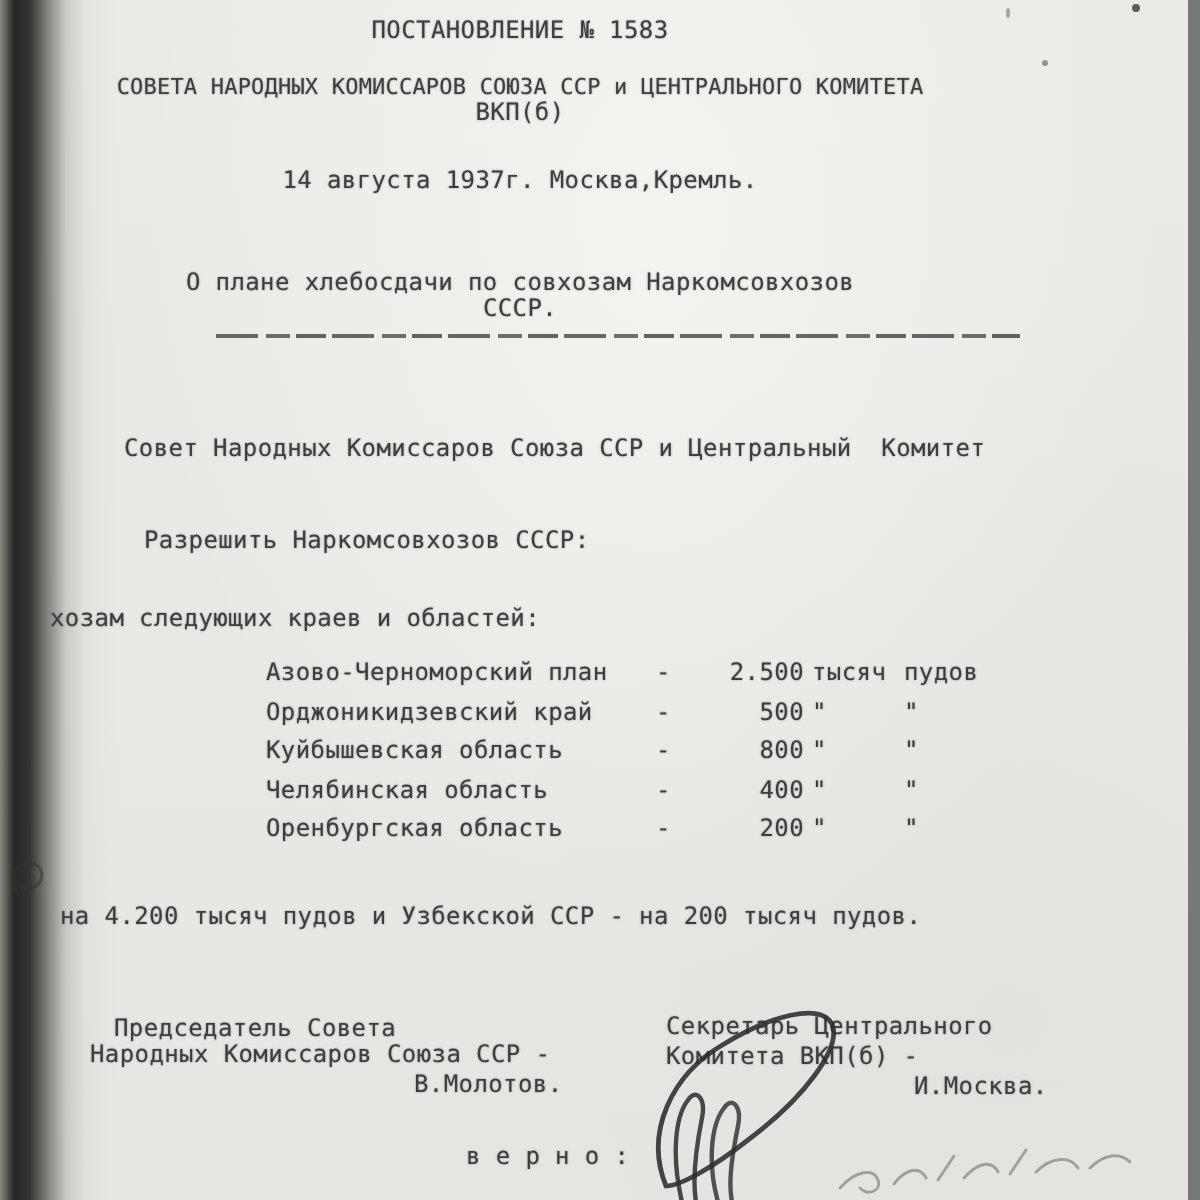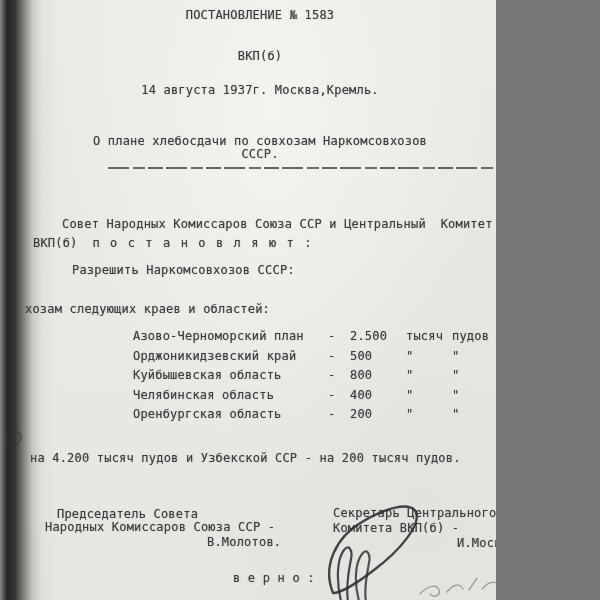--- a/index.html
+++ b/index.html
@@ -1,18 +1,18 @@
 <!DOCTYPE html>
 <html><head>
 <meta charset="utf-8">
 <style>
   html, body { margin: 0; padding: 0; background: #777; }
   .page {
     position: relative;
-    width: 496px; height: 600px;
+    width: 594px; height: 600px;
     overflow: hidden;
     font-family: "DejaVu Sans Mono", "Liberation Mono", monospace;
     color: #3e3e3e;
     background:
       radial-gradient(ellipse at 55% 18%, rgba(245,244,241,0.9) 0%, rgba(245,244,241,0) 55%),
       radial-gradient(ellipse at 85% 85%, rgba(226,225,221,0.8) 0%, rgba(226,225,221,0) 50%),
       linear-gradient(180deg, #ebeae6 0%, #e9e8e4 55%, #e7e6e2 100%);
   }
   .line {
     position: absolute;
@@ -40,40 +40,40 @@
   .dashes {
     position: absolute; left: 108px; top: 167px; width: 402px; height: 2px;
     background: repeating-linear-gradient(90deg,
       #4e4e4e 0 21px, rgba(0,0,0,0) 21px 25px,
       #565656 25px 37px, rgba(0,0,0,0) 37px 40px,
       #4a4a4a 40px 55px, rgba(0,0,0,0) 55px 58px);
     opacity: 0.85;
   }
   .speck { position: absolute; border-radius: 50%; background: #5a5a58; }
   svg.ink { position: absolute; left: 0; top: 0; pointer-events: none; }
-  .amount { }
+  .amount { text-align: right; }
   .unit { text-align: left; }
 </style>
 </head>
 <body>
 
 <div class="page">
 
   <div class="binding"></div>
 
   <div class="line ctr hdr" style="top:9px">ПОСТАНОВЛЕНИЕ № 1583</div>
+  <div class="line ctr hdr-wide" style="top:37px">СОВЕТА НАРОДНЫХ КОМИССАРОВ СОЮЗА ССР и ЦЕНТРАЛЬНОГО КОМИТЕТА</div>
   <div class="line ctr hdr" style="top:50px">ВКП(б)</div>
   <div class="line ctr hdr" style="top:84px">14 августа 1937г. Москва,Кремль.</div>
 
   <div class="line ctr" style="top:135px">О плане хлебосдачи по совхозам Наркомсовхозов</div>
   <div class="line ctr" style="top:148px">СССР.</div>
   <div class="dashes"></div>
 
   <div class="line" style="left:62px; top:218px">Совет Народных Комиссаров Союза ССР и Центральный  Комитет</div>
-  <div class="line" style="left:33px; top:237px"><span>ВКП(б)</span><span>  </span><span class="spaced">п о с т а н о в л я ю т :</span></div>
 
   <div class="line" style="left:72px; top:264px">Разрешить Наркомсовхозов СССР:</div>
   <div class="line" style="left:25px; top:303px">хозам следующих краев и областей:</div>
 
   <div>
 
     <div>
       <div class="line" style="left:133px; top:330px">Азово-Черноморский план</div>
       <div class="line" style="left:328px; top:330px">-</div>
       <div class="line amount" style="left:350px; top:330px; width:52px">2.500</div>

